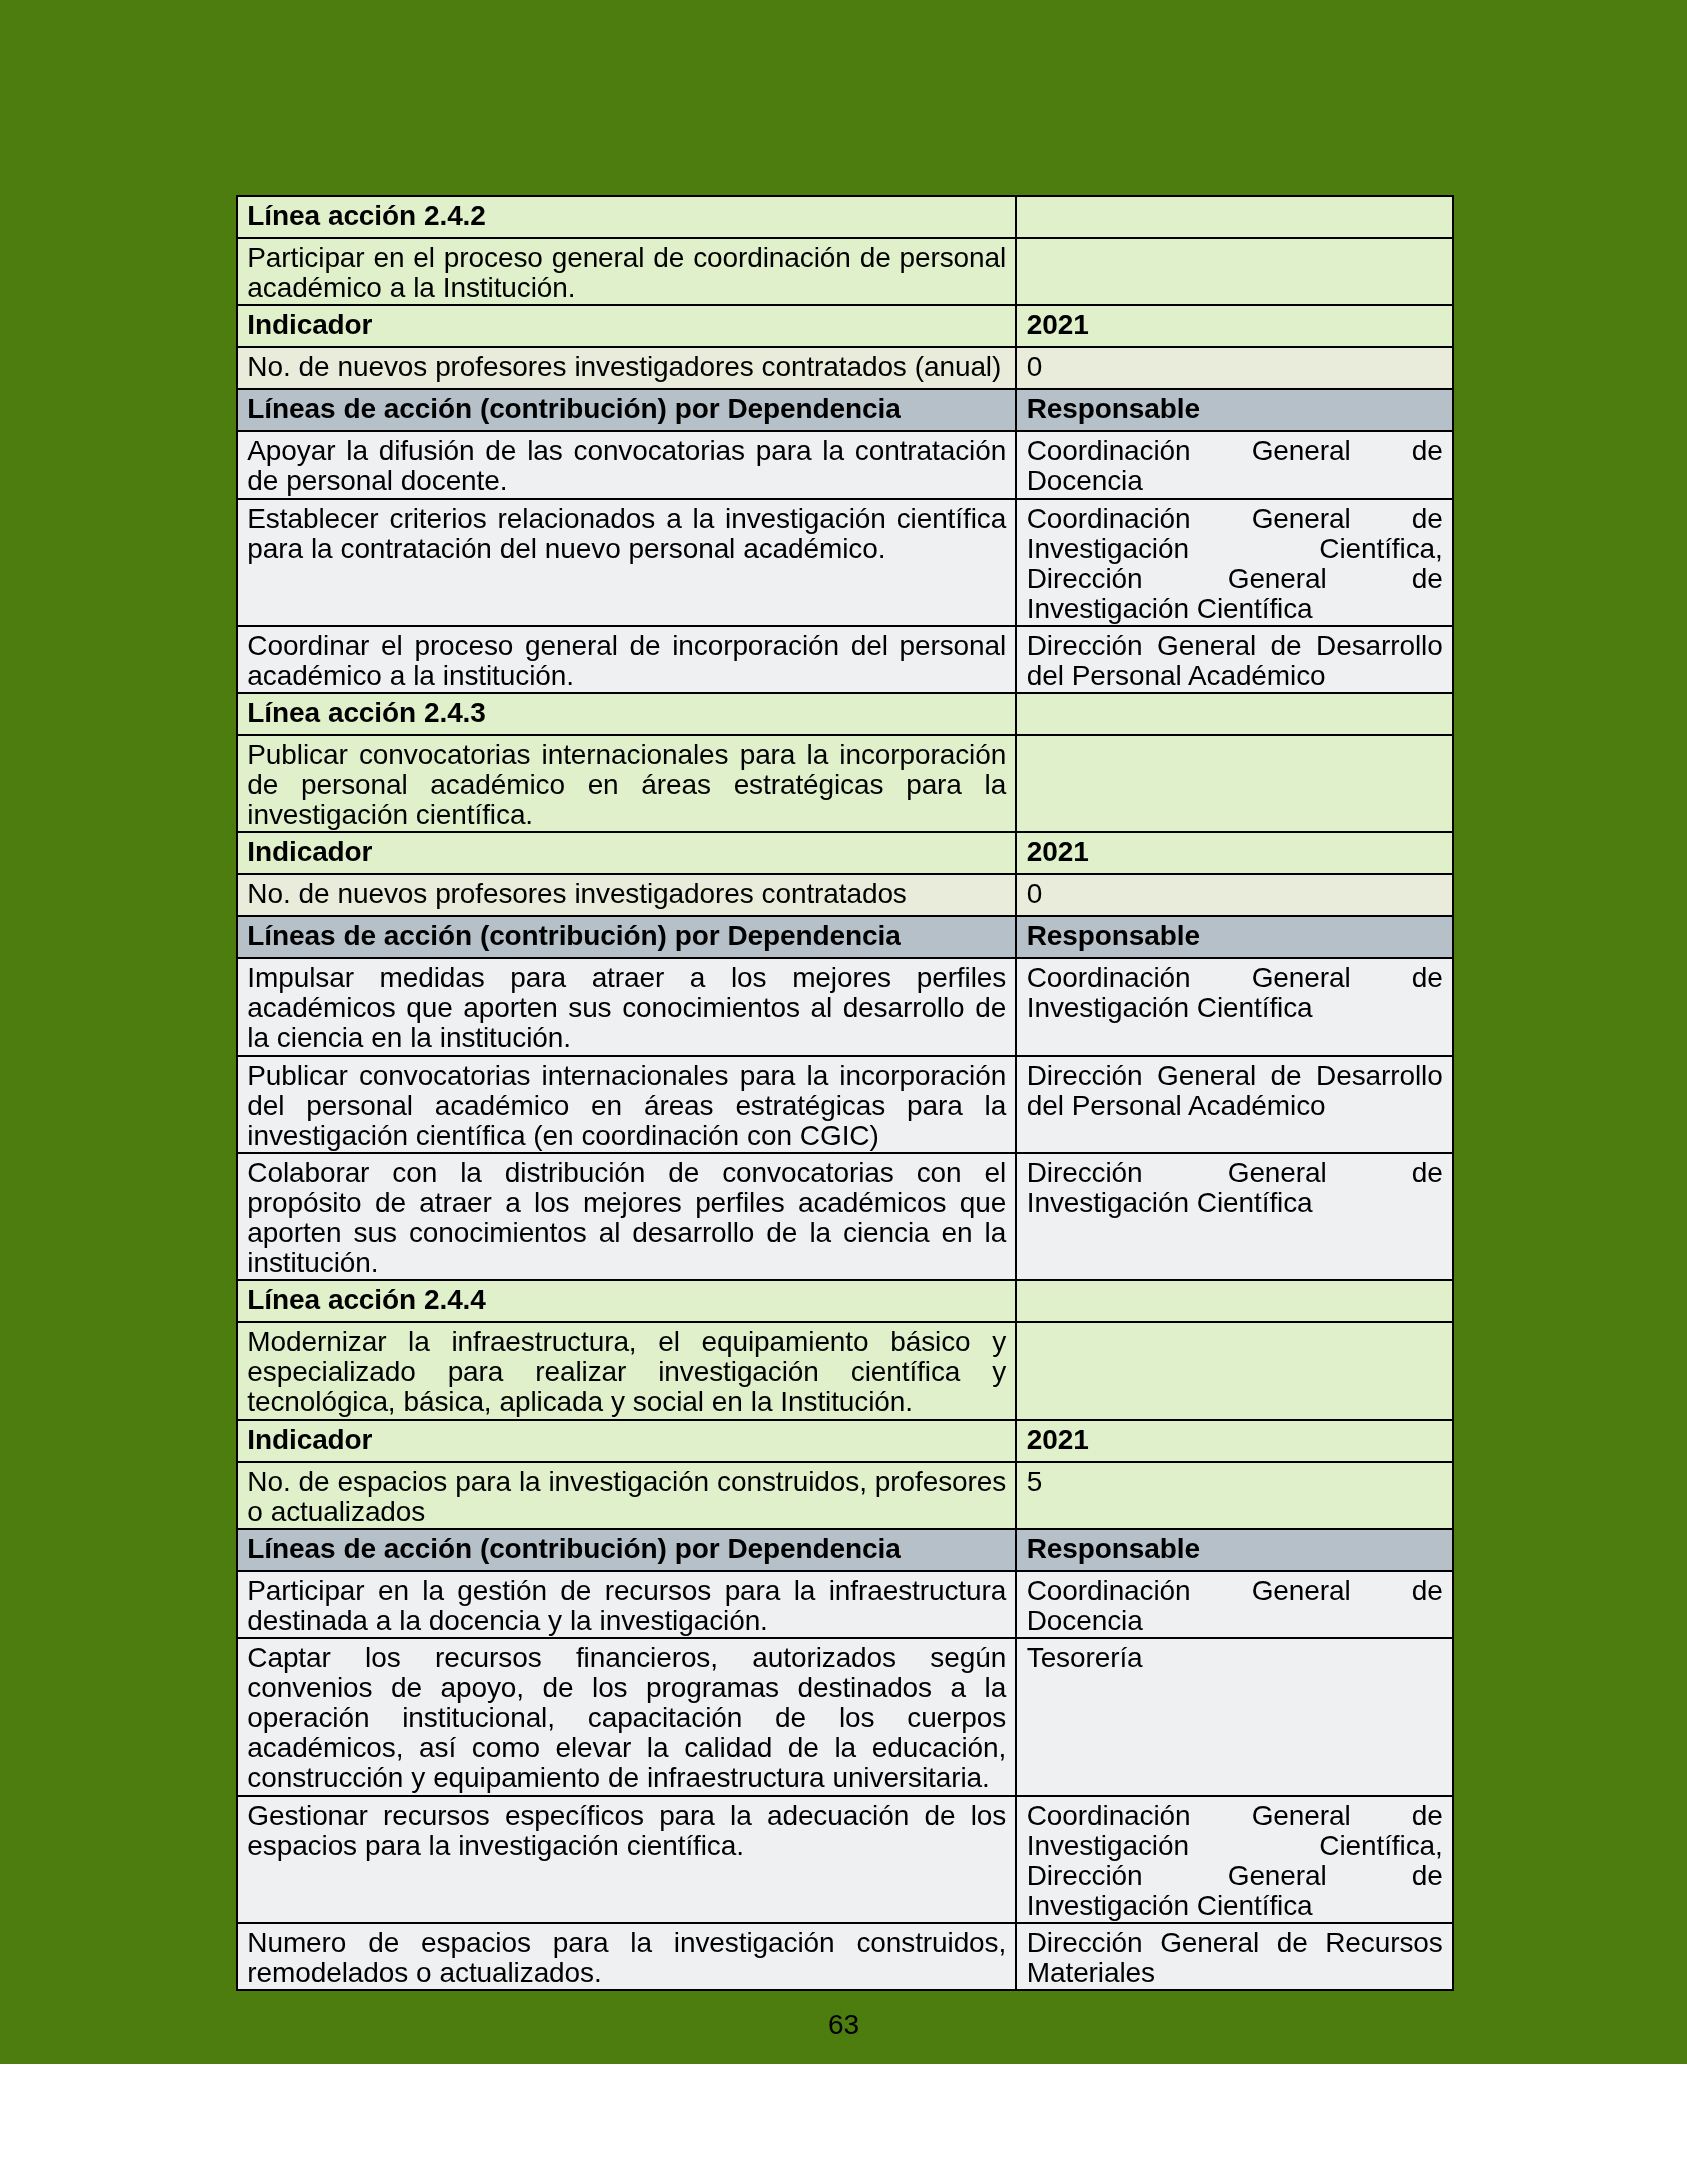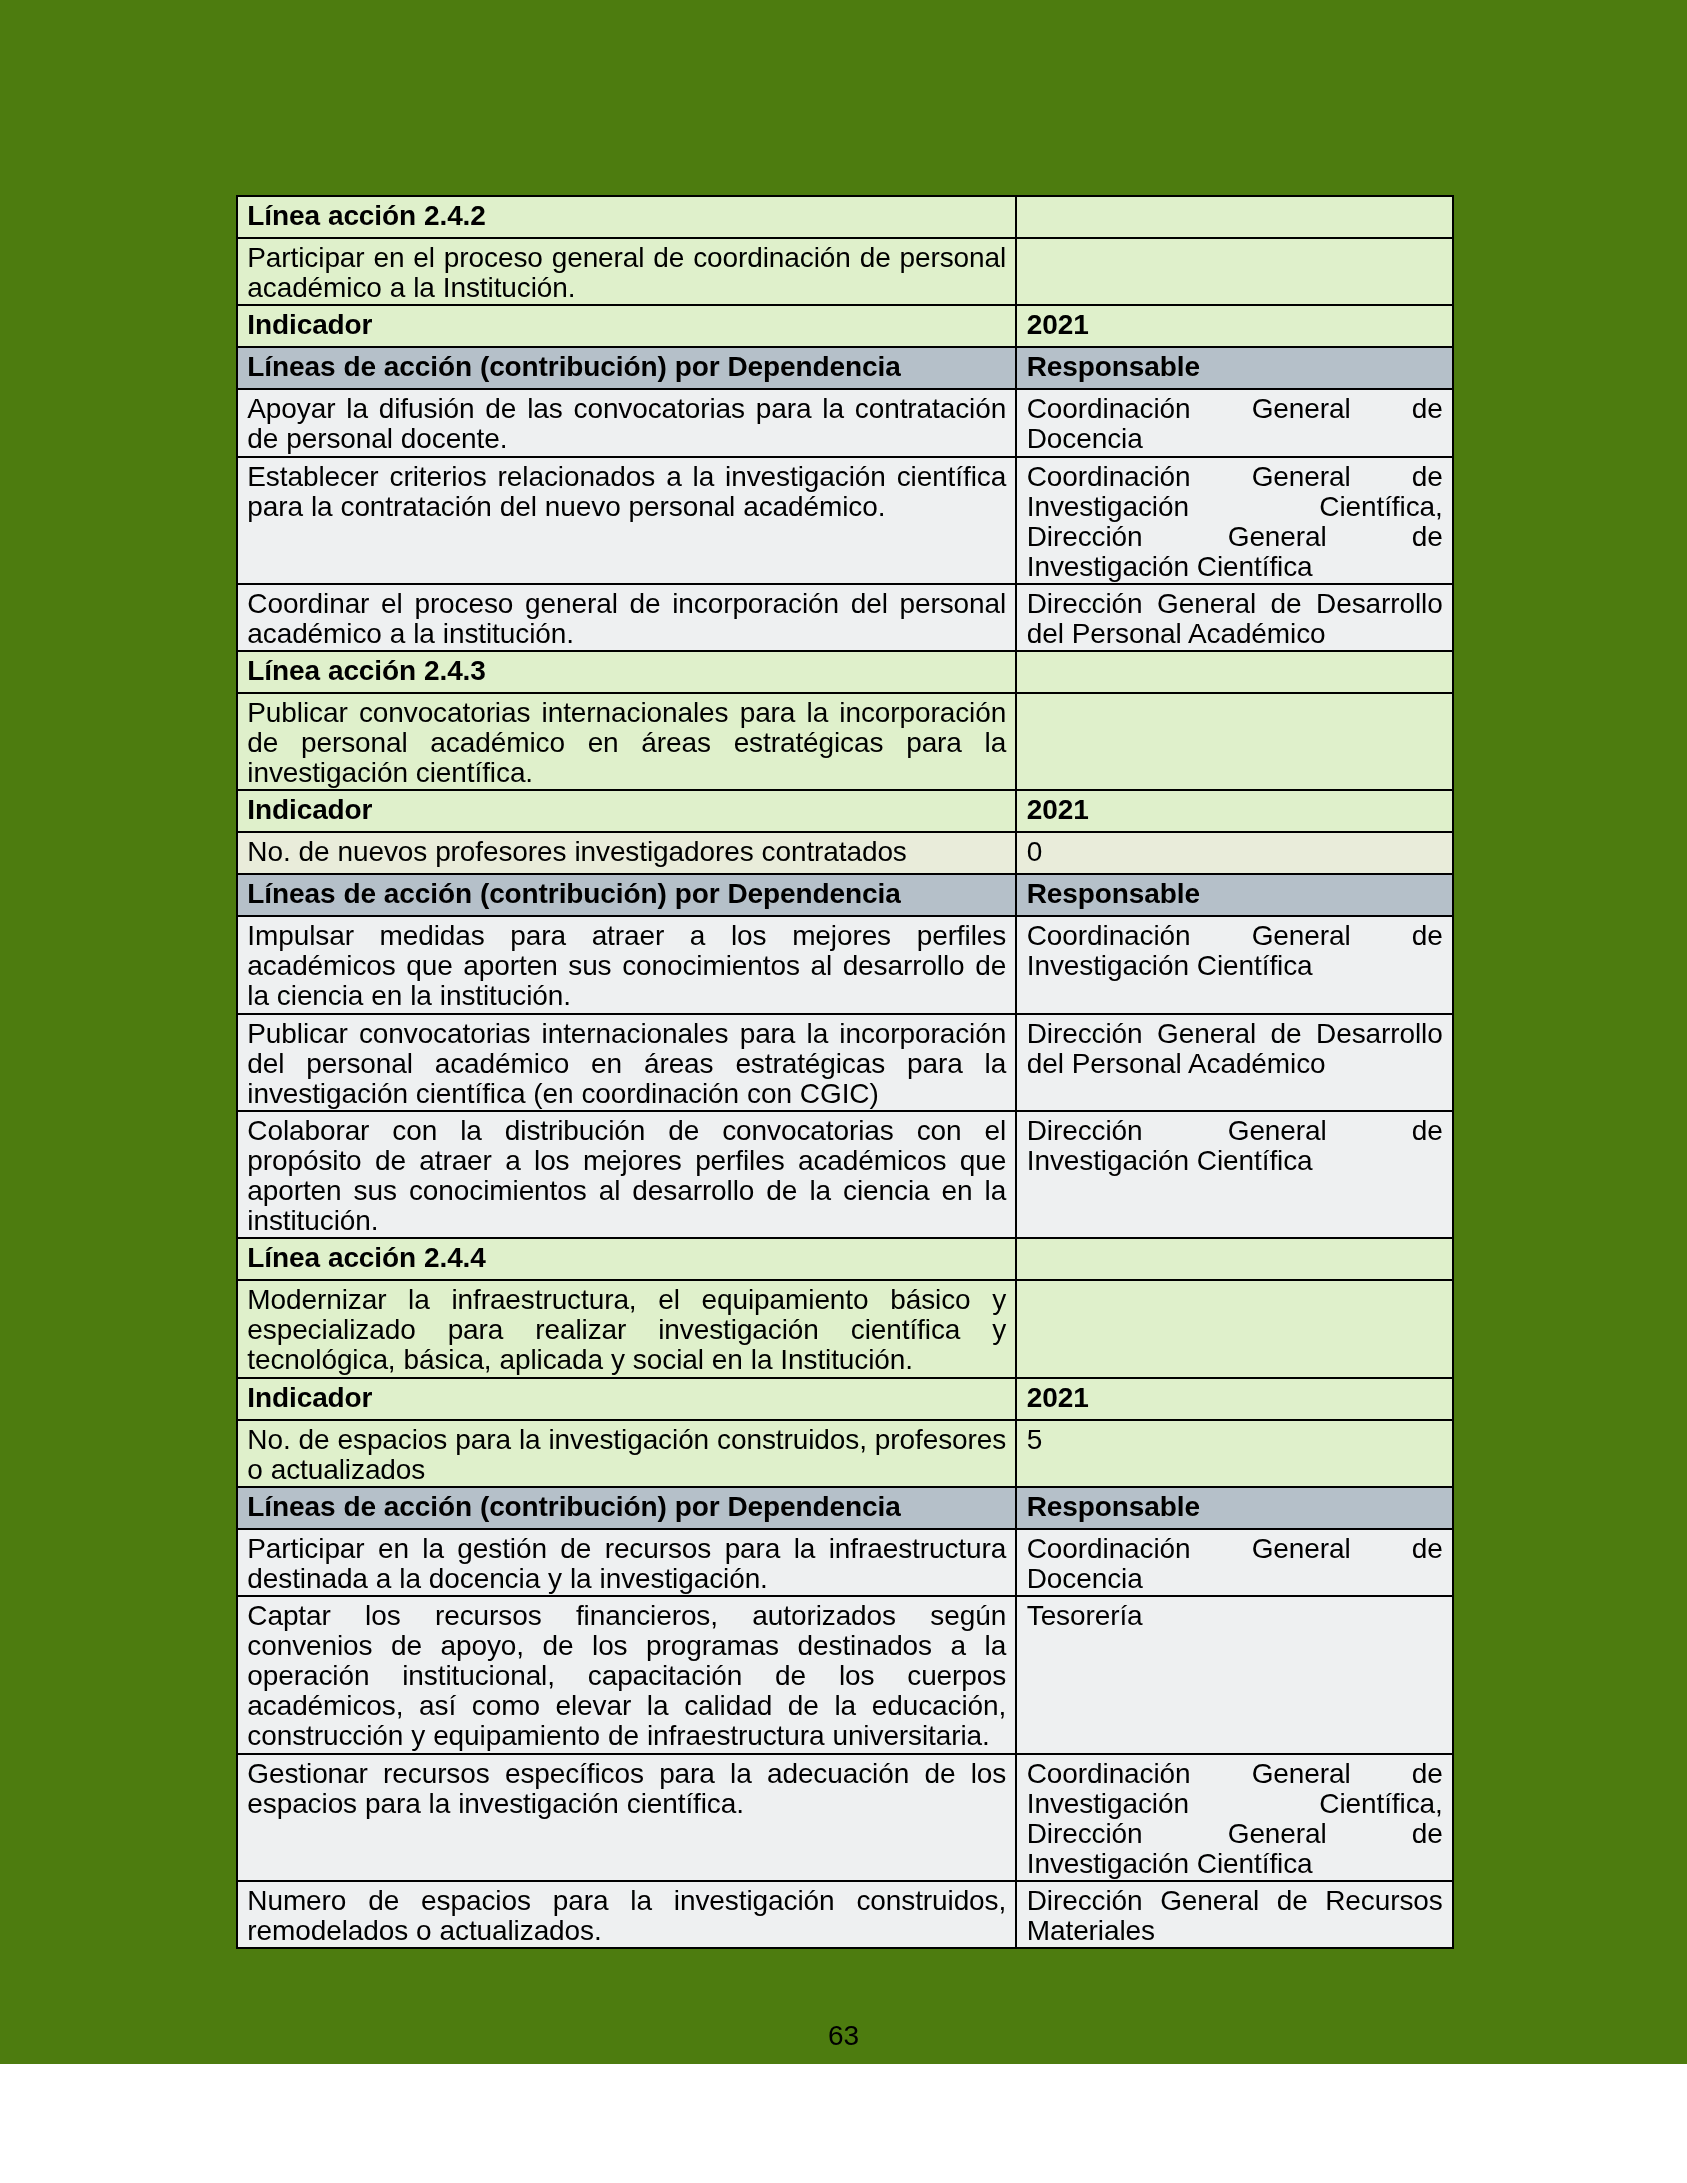--- a/index.html
+++ b/index.html
@@ -63,21 +63,20 @@
   .row-section, .row-indicator, .row-colhead, .row-value { height: 42px; }
 
   .page-number {
     position: absolute;
     left: 0;
     top: 2009px;
     width: 1687px;
     text-align: center;
     font-size: 28px;
     line-height: 32px;
-    margin-top: 11px;
   }
 </style>
 </head>
 <body>
 
 <div class="page">
 
   <div class="table-wrap">
     <table class="doc-table">
       <colgroup>
@@ -89,20 +88,24 @@
             <td class="cell-left">Línea acción 2.4.2</td>
             <td class="cell-right"></td>
           </tr>
           <tr class="row-desc">
             <td class="cell-left">Participar en el proceso general de coordinación de personal académico a la Institución.</td>
             <td class="cell-right"></td>
           </tr>
           <tr class="row-indicator">
             <td class="cell-left">Indicador</td>
             <td class="cell-right">2021</td>
+          </tr>
+          <tr class="row-value tone-olive">
+            <td class="cell-left">No. de nuevos profesores investigadores contratados (anual)</td>
+            <td class="cell-right">0</td>
           </tr>
           <tr class="row-colhead">
             <td class="cell-left">Líneas de acción (contribución) por Dependencia</td>
             <td class="cell-right">Responsable</td>
           </tr>
           <tr class="row-content">
             <td class="cell-left">Apoyar la difusión de las convocatorias para la contratación de personal docente.</td>
             <td class="cell-right">Coordinación General de Docencia</td>
           </tr>
           <tr class="row-content">

